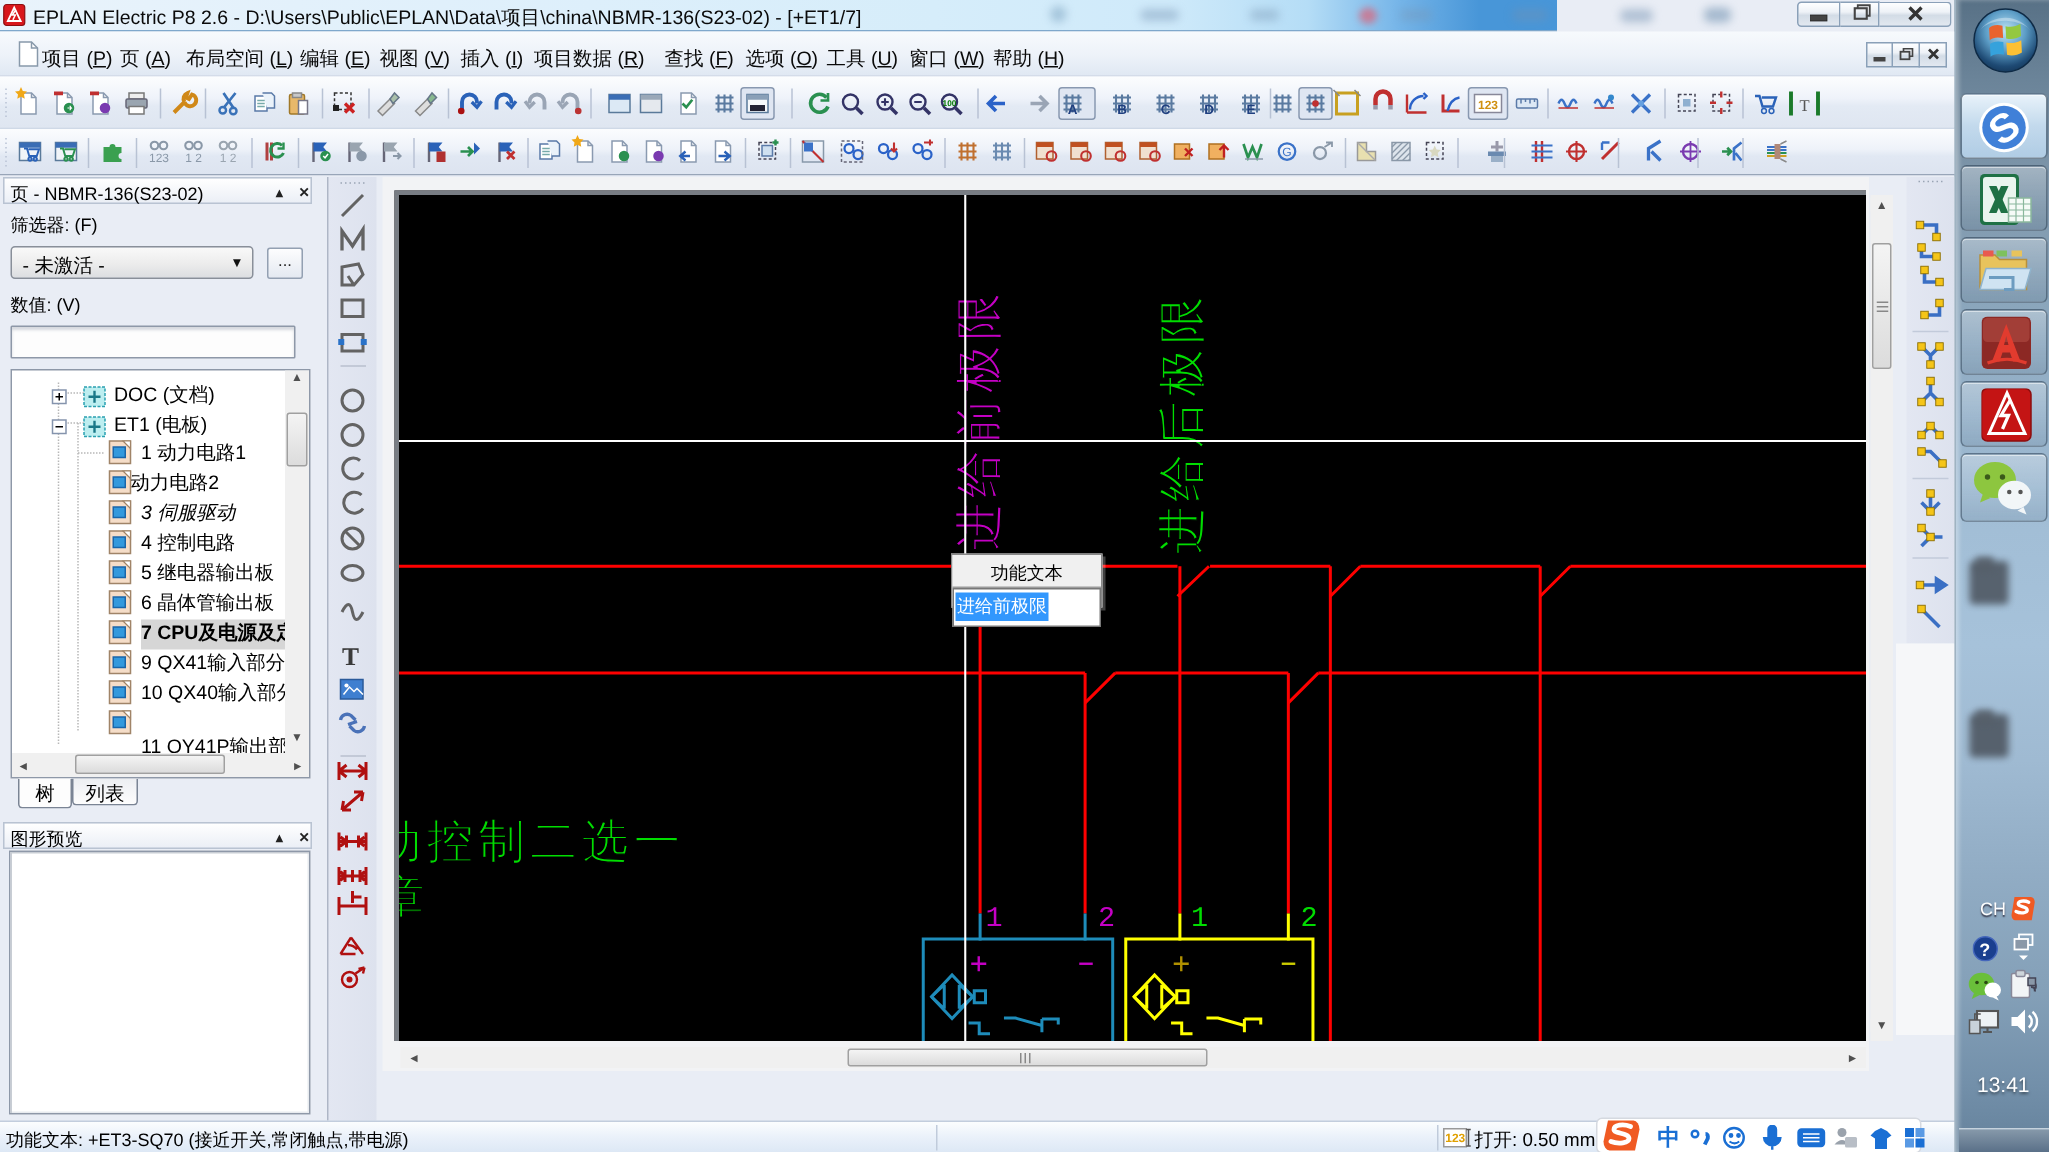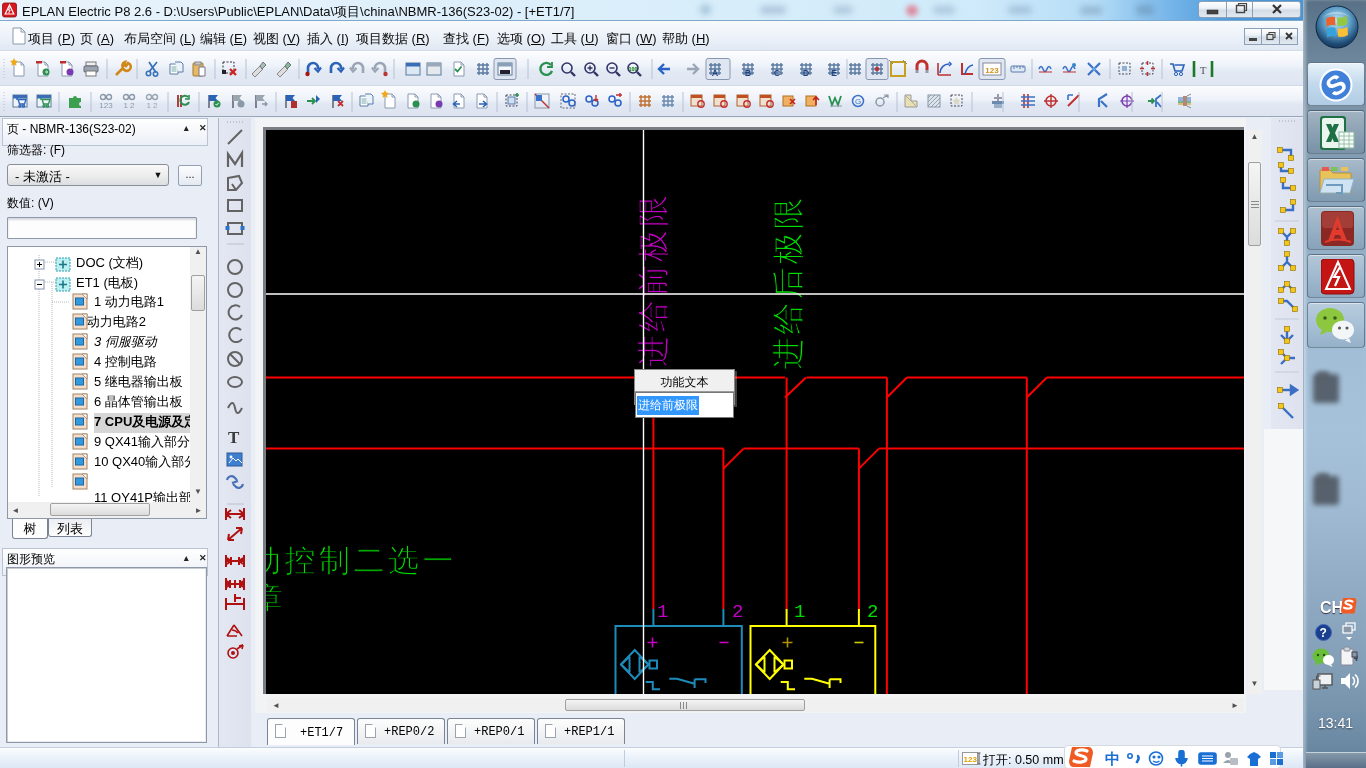--- a/index.html
+++ b/index.html
@@ -1,38 +1,38 @@
 <!DOCTYPE html>
 <html><head>
 <meta charset="utf-8">
 <style>
 * { margin:0; padding:0; box-sizing:border-box; }
 html,body { width:1366px; height:768px; overflow:hidden; font-family:"Liberation Sans", sans-serif; }
 #root { position:relative; width:1366px; height:768px; background:#7b8fa0; }
 #win { position:absolute; left:0; top:0; width:1303px; height:768px; background:#e9edf5; }
-#titlebar { position:absolute; left:0; top:0; width:1303px; height:21px;
+#titlebar { position:absolute; left:0; top:0; width:1038px; height:21px;
   background:linear-gradient(to right,#e9f3fb 0%,#ddeffb 38%,#d6edfa 60%,#cfeafa 75%,#b5ddf6 84%,#74b4e8 90%,#4896d8 95%,#4896d8 100%);
   border-bottom:1px solid #7fa8cc; }
 #titletext { position:absolute; left:22px; top:3px; font-size:13px; color:#0a0a0a; white-space:nowrap; letter-spacing:0px; }
 #eplanlogo { position:absolute; left:2px; top:2px; width:16px; height:16px; }
 #winbtns { position:absolute; top:1px; left:1198px; width:104px; height:17px; display:flex; }
 .wbtn { height:17px; border:1px solid #8aa0b8; background:linear-gradient(#fdfeff,#eef2f7 40%,#d3dce6 55%,#e2e8f0); color:#41454a;
   font-size:10px; font-weight:bold; text-align:center; line-height:15px; }
 #menubar { position:absolute; left:0; top:21px; width:1303px; height:30px;
   background:linear-gradient(#f7fafd,#edf2f9 55%,#e0e8f3); border-bottom:1px solid #d4dce9; }
 .mi { position:absolute; top:9px; font-size:13px; color:#0a0a0a; white-space:nowrap; }
 #tb1 { position:absolute; left:0; top:51px; width:1303px; height:35px;
   background:linear-gradient(#fcfdfe,#eff3fa 42%,#e3eaf4 58%,#dfe6f1); border-bottom:1px solid #cfd9e7; }
 #tb2 { position:absolute; left:0; top:86px; width:1303px; height:31px;
   background:linear-gradient(#fbfcfe,#eef2f9 45%,#e1e8f3 60%,#dde4f0); border-bottom:1px solid #98a5b8; }
 #mainarea { position:absolute; left:0; top:117px; width:1303px; height:630px; background:#e9edf5; }
 
 
 #leftpanel { position:absolute; left:2px; top:1px; width:207px; height:629px; }
-.ptitle { position:absolute; left:0px; width:206px; height:28px; background:linear-gradient(#ffffff,#ebeff6); border:1px solid #b9c3d2; font-size:12px; color:#000; padding:2px 0 0 4px; }
+.ptitle { position:absolute; left:0px; width:206px; height:18px; background:linear-gradient(#ffffff,#ebeff6); border:1px solid #b9c3d2; font-size:12px; color:#000; padding:2px 0 0 4px; }
 .ptbtn { position:absolute; top:4px; font-size:9px; color:#222; font-weight:bold; }
 .plabel { position:absolute; left:5px; font-size:12px; color:#000; }
 #combo { position:absolute; left:5px; top:46px; width:162px; height:22px; background:linear-gradient(#f9f9f9,#ececec 55%,#dcdee1); border:1px solid #898f99; border-radius:3px; font-size:13px; padding:3px 0 4px 7px; color:#000; }
 #comboarr { position:absolute; left:148px; top:48px; width:16px; height:18px; font-size:9px; text-align:center; line-height:18px; color:#111; }
 #combodots { position:absolute; left:176px; top:47px; width:24px; height:21px; background:linear-gradient(#fdfdfe,#e4e9f1); border:1px solid #93a0b2; border-radius:2px; font-size:11px; text-align:center; line-height:17px; color:#222; }
 #valbox { position:absolute; left:5px; top:99px; width:190px; height:22px; background:#fdfdfd; border:1px solid #8e98a8; box-shadow:inset 0 2px 2px rgba(140,150,165,0.35); border-radius:1px; }
 #treebox { position:absolute; left:5px; top:128px; width:200px; height:273px; background:#fff; border:1px solid #8e98a8; overflow:hidden; }
 .trow { position:absolute; left:0; height:20px; font-size:13px; color:#000; white-space:nowrap; }
 #lptabs { position:absolute; left:2px; top:401px; width:204px; height:20px; font-size:13px; }
 #prevbox { position:absolute; left:4px; top:449px; width:201px; height:176px; background:#fff; border:1px solid #8e98a8; box-shadow:inset 1px 1px 0 #c8cdd4, inset -1px -1px 0 #e8ebef; }
@@ -870,39 +870,22 @@
             <rect x="13.5" y="220.5" width="5" height="5"></rect>
           <rect x="7.5" y="231.5" width="5" height="5"></rect>
             <rect x="13.5" y="237.5" width="5" height="5"></rect>
           <rect x="6.5" y="269.5" width="5" height="5"></rect>
           <rect x="7.5" y="285.5" width="5" height="5"></rect>
         </g>
         <path d="M4 103 h24 M4 201 h24 M4 254 h24" stroke="#c2cada"></path>
       </svg>
     </div>
     <div id="rightwhite"></div>
-    <div id="pagetabs">
-      <div class="ptab" style="left:12px;width:88px;background:#fdfdfd;z-index:2;height:27px">
-          <span class="pticon"></span>
-          <span style="position:absolute;left:32px;top:7px">+ET1/7</span>
-        </div>
-      <div class="ptab" style="left:102px;width:88px;">
-          <span class="pticon"></span>
-          <span style="position:absolute;left:26px;top:6px">+REP0/2</span>
-        </div>
-      <div class="ptab" style="left:192px;width:88px;">
-          <span class="pticon"></span>
-          <span style="position:absolute;left:26px;top:6px">+REP0/1</span>
-        </div>
-      <div class="ptab" style="left:282px;width:88px;">
-          <span class="pticon"></span>
-          <span style="position:absolute;left:26px;top:6px">+REP1/1</span>
-        </div>
-    </div>
     <div id="statusbar">
+      <div style="position:absolute;left:4px;top:4px;">功能文本: +ET3-SQ70 (接近开关,常闭触点,带电源)</div>
       <div style="position:absolute;left:624px;top:2px;width:1px;height:17px;background:#c0cbdb;"></div>
       <div style="position:absolute;left:958px;top:2px;width:1px;height:17px;background:#c0cbdb;"></div>
       <svg style="position:absolute;left:962px;top:3px" width="20" height="15">
           <rect x="0.5" y="1.5" width="15" height="12" fill="#fff" stroke="#999"></rect>
           <text x="1.5" y="10.5" font-size="8" fill="#e0a000" font-weight="bold">123</text>
           <path d="M17 2 v11 M15.5 2 h3 M15.5 13 h3" stroke="#555"></path>
         </svg>
       <div style="position:absolute;left:983px;top:4px;font-size:12.5px;">打开: 0.50 mm</div>
       <div style="position:absolute;left:1064px;top:-3px;width:217px;height:24px;background:#fff;border:1px solid #d5d9e0;border-radius:4px;"></div>
       <svg style="position:absolute;left:1066px;top:-3px" width="32" height="24" viewBox="0 0 32 24">
@@ -1021,21 +1004,21 @@
       <path d="M35 32 l2 5 l-6 -2.5 z" fill="#f2f6f8"></path>
       <circle cx="25.5" cy="22" r="1.5" fill="#555"></circle>
         <circle cx="33" cy="22" r="1.5" fill="#555"></circle>
     </svg>
 
     <div style="position:absolute;left:9px;top:374px;width:26px;height:29px;background:#4a525c;border-radius:3px;opacity:0.85;filter:blur(2.5px);"></div>
     <div style="position:absolute;left:13px;top:371px;width:12px;height:10px;background:#555e68;border-radius:2px;opacity:0.8;filter:blur(2px);"></div>
     <div style="position:absolute;left:9px;top:476px;width:26px;height:29px;background:#4a525c;border-radius:3px;opacity:0.85;filter:blur(2.5px);"></div>
     <div style="position:absolute;left:13px;top:473px;width:12px;height:10px;background:#555e68;border-radius:2px;opacity:0.8;filter:blur(2px);"></div>
 
-    <div style="position:absolute;left:16px;top:599px;color:#fff;font-size:16px;font-weight:bold;text-shadow:0 1px 1px #334;">CH</div>
+    <div style="position:absolute;left:16px;top:599px;color:#fff;font-size:12px;font-weight:normal;text-shadow:0 1px 1px #334;">CH</div>
     <svg style="position:absolute;left:36px;top:597px" width="17" height="18" viewBox="0 0 17 18">
       <path d="M3 1 h11 a2.5 3.5 0 0 1 2.5 3.5 l-2 12 h-11 a2.5 3.5 0 0 1 -2.5 -3.5 z" fill="#f05a23"></path>
       <path d="M12.5 4.5 c-3 -1.5 -7 -0.8 -7 1.2 c0 2 6 1.5 6 4 c0 2 -4.5 2.5 -7.5 1" stroke="#fff" stroke-width="2.2" fill="none" stroke-linecap="round"></path>
     </svg>
     <svg style="position:absolute;left:11px;top:624px" width="17" height="17" viewBox="0 0 17 17">
       <circle cx="8.5" cy="8.5" r="8" fill="#1a3f8f" stroke="#4466bb"></circle>
       <text x="4.5" y="13" font-size="12" font-weight="bold" fill="#fff">?</text>
     </svg>
     <svg style="position:absolute;left:38px;top:622px" width="14" height="20" viewBox="0 0 14 20">
       <rect x="4" y="1" width="9" height="7" fill="none" stroke="#fff" stroke-width="1.2"></rect>

